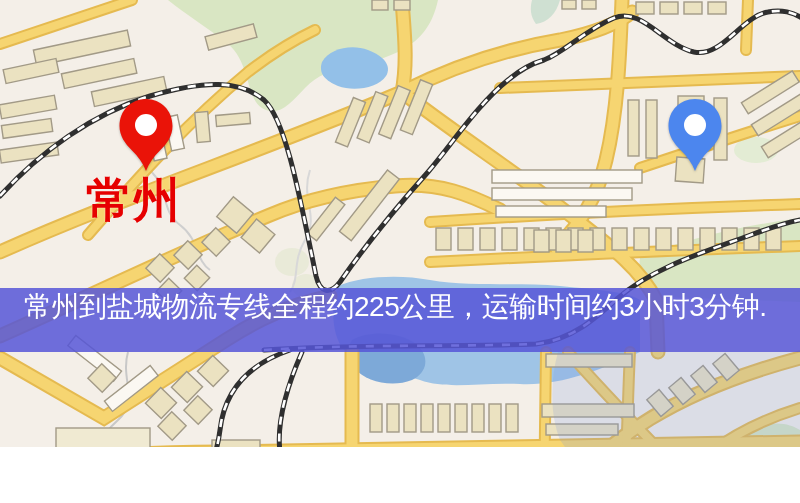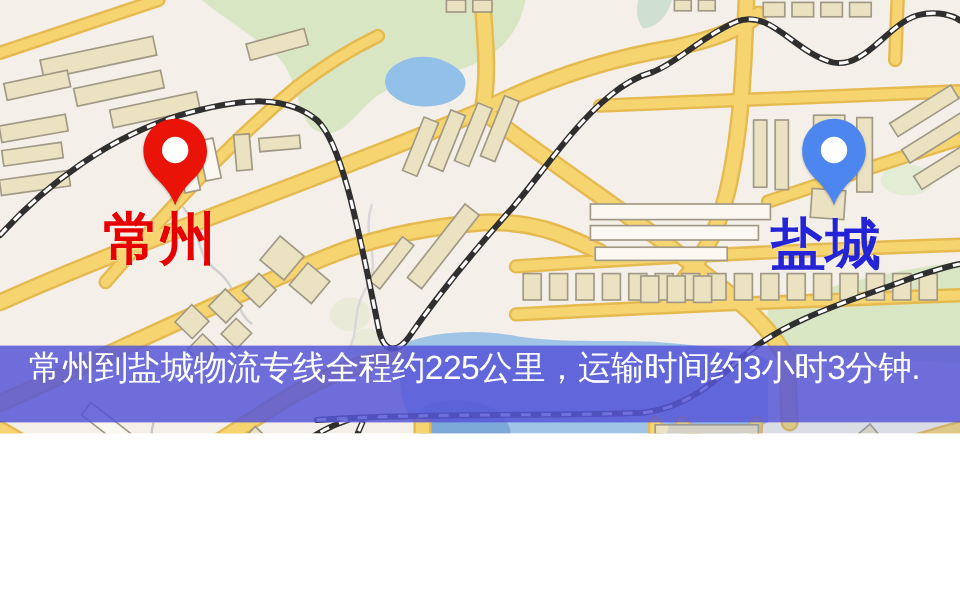--- a/index.html
+++ b/index.html
@@ -1,16 +1,16 @@
 <!DOCTYPE html>
 <html style="--pin-red: #ea1308; --pin-blue: #4c86ee; --label-red: #e60000; --label-blue: #2424d6; --banner-bg: rgba(86,86,215,0.85); --banner-fg: #ffffff;"><head>
 <meta charset="utf-8">
 <style>
   html,body{margin:0;padding:0;background:#fff;}
-  .stage{position:relative;width:800px;height:361px;overflow:hidden;
+  .stage{position:relative;width:800px;height:447px;overflow:hidden;
          font-family:"Liberation Sans","DejaVu Sans",sans-serif;}
   .map-svg{position:absolute;left:0;top:0;width:800px;height:503px;display:block;}
 
   .marker{position:absolute;width:56px;height:74px;}
   .marker svg{width:56px;height:74px;display:block;filter:drop-shadow(0 1px 1px rgba(0,0,0,.25));}
   .marker-red{left:118px;top:98px;color:var(--pin-red,#ea1308);}
   .marker-blue{left:667px;top:98px;color:var(--pin-blue,#4c86ee);}
 
   .city-label{position:absolute;line-height:1;white-space:nowrap;
               text-shadow:0 0 2px rgba(255,255,255,.6);}
@@ -241,19 +241,18 @@
     </svg>
   </div>
   <div class="city-label label-red">常州</div>
 
   <div class="marker marker-blue">
     <svg viewBox="0 0 56 74">
       <path fill="currentColor" d="M28,1 C13,1 1.5,12.5 1.5,28 C1.5,38 7,45.5 14,52.5 C20,58.5 25,65 28,73 C31,65 36,58.5 42,52.5 C49,45.5 54.5,38 54.5,28 C54.5,12.5 43,1 28,1 Z"></path>
       <circle cx="28" cy="27" r="11" fill="#ffffff"></circle>
     </svg>
   </div>
-  <div class="city-label label-blue">盐城</div>
 
   <div class="banner">
     <span>常州到盐城物流专线全程约225公里，运输时间约3小时3分钟.</span>
   </div>
 
 </div>
 
 </body></html>

